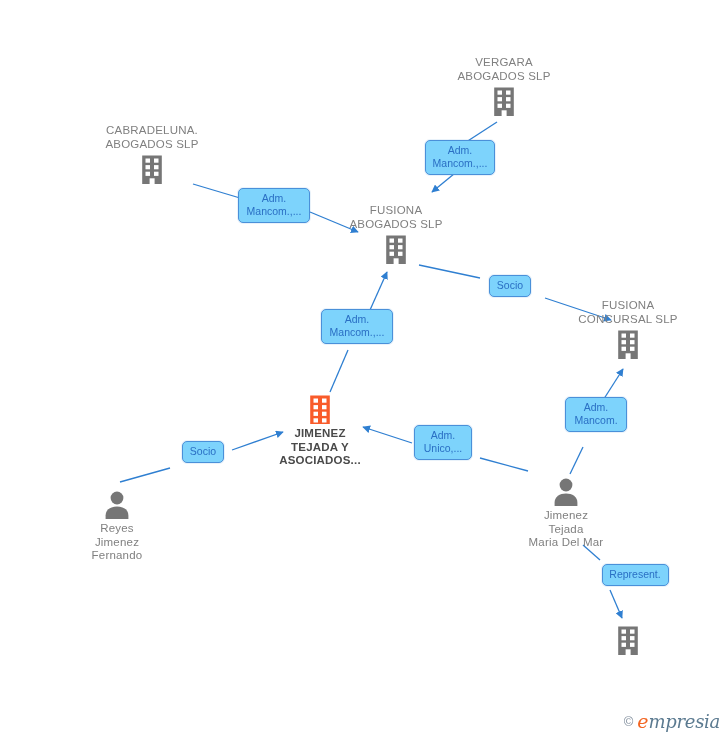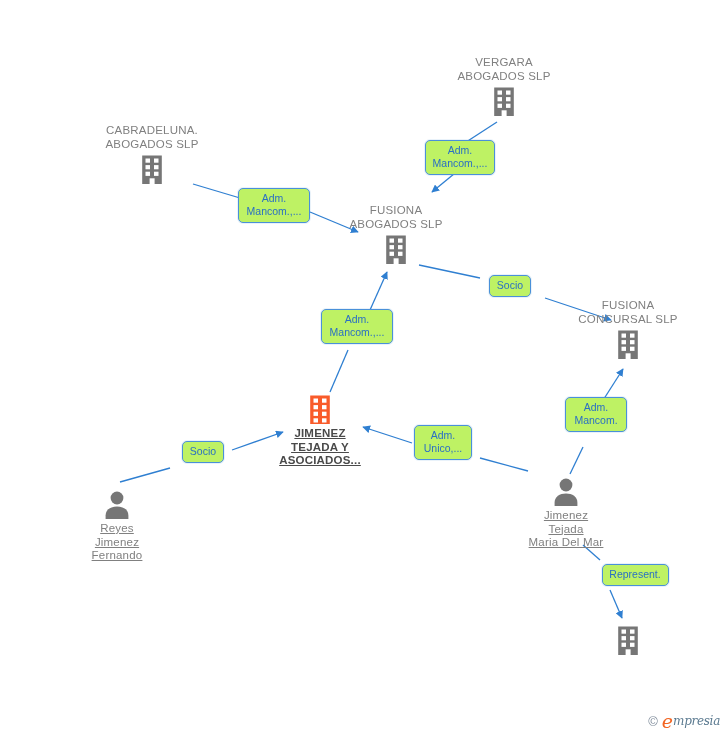--- a/index.html
+++ b/index.html
@@ -39,41 +39,40 @@
     line-height: 0;
   }
   .node-label {
     display: block;
     margin-top: 3px;
     font-size: 11.5px;
     line-height: 13.5px;
     color: #808080;
     letter-spacing: 0.2px;
     white-space: pre-line;
-    text-decoration: underline;
   }
   .node-label-top {
     display: block;
     font-size: 11.5px;
     line-height: 13.5px;
     color: #808080;
     letter-spacing: 0.2px;
     margin-bottom: 3px;
     white-space: pre-line;
   }
   .node.focus .node-label {
     color: #4a4a4a;
     font-weight: bold;
     font-size: 11.5px;
     line-height: 13.5px;
   }
   .edge-label {
     position: absolute;
     box-sizing: border-box;
-    background: #bef264;
+    background: #7dd3fc;
     border: 1px solid #4a90d9;
     border-radius: 5px;
     color: #2a6fc4;
     font-size: 10.5px;
     line-height: 13px;
     text-align: center;
     padding: 3px 6px 4px 6px;
     white-space: pre-line;
     cursor: pointer;
     box-shadow: 0 0 0 1px rgba(74,144,217,0.12);
@@ -95,21 +94,21 @@
   .wm-e {
     color: #f26522;
     font-family: "DejaVu Serif", serif;
     font-style: italic;
     font-size: 19px;
   }
   .wm-rest {
     color: #5b7a90;
     font-family: "DejaVu Serif", serif;
     font-style: italic;
-    font-size: 12px;
+    font-size: 18px;
     letter-spacing: -0.3px;
   }
 </style>
 </head>
 <body>
 
 <div id="graph-canvas">
 
   <svg id="edge-layer" viewBox="0 0 728 740" width="728" height="740" xmlns="http://www.w3.org/2000/svg">
     <defs>

